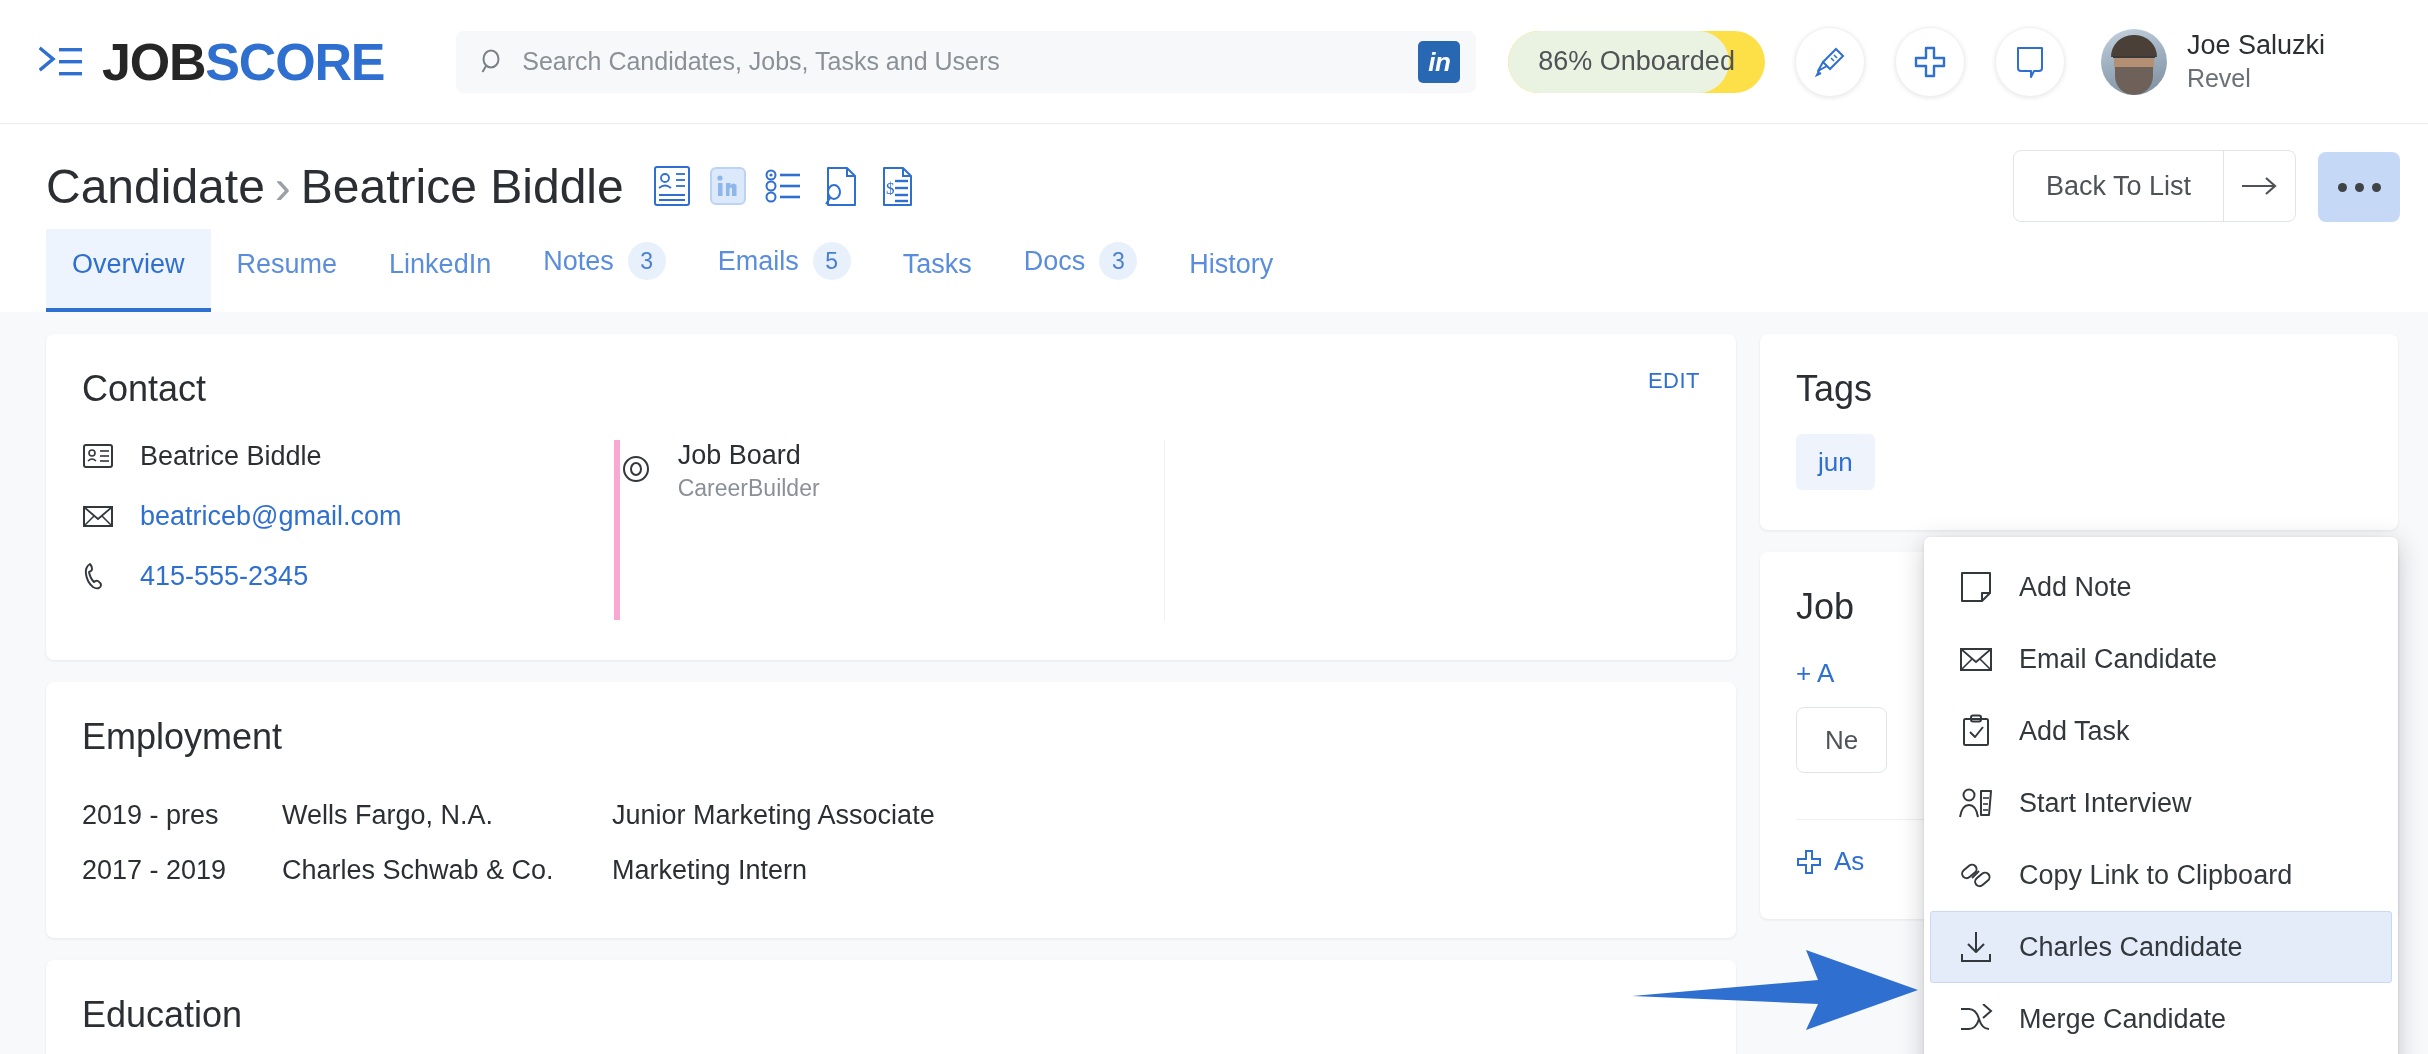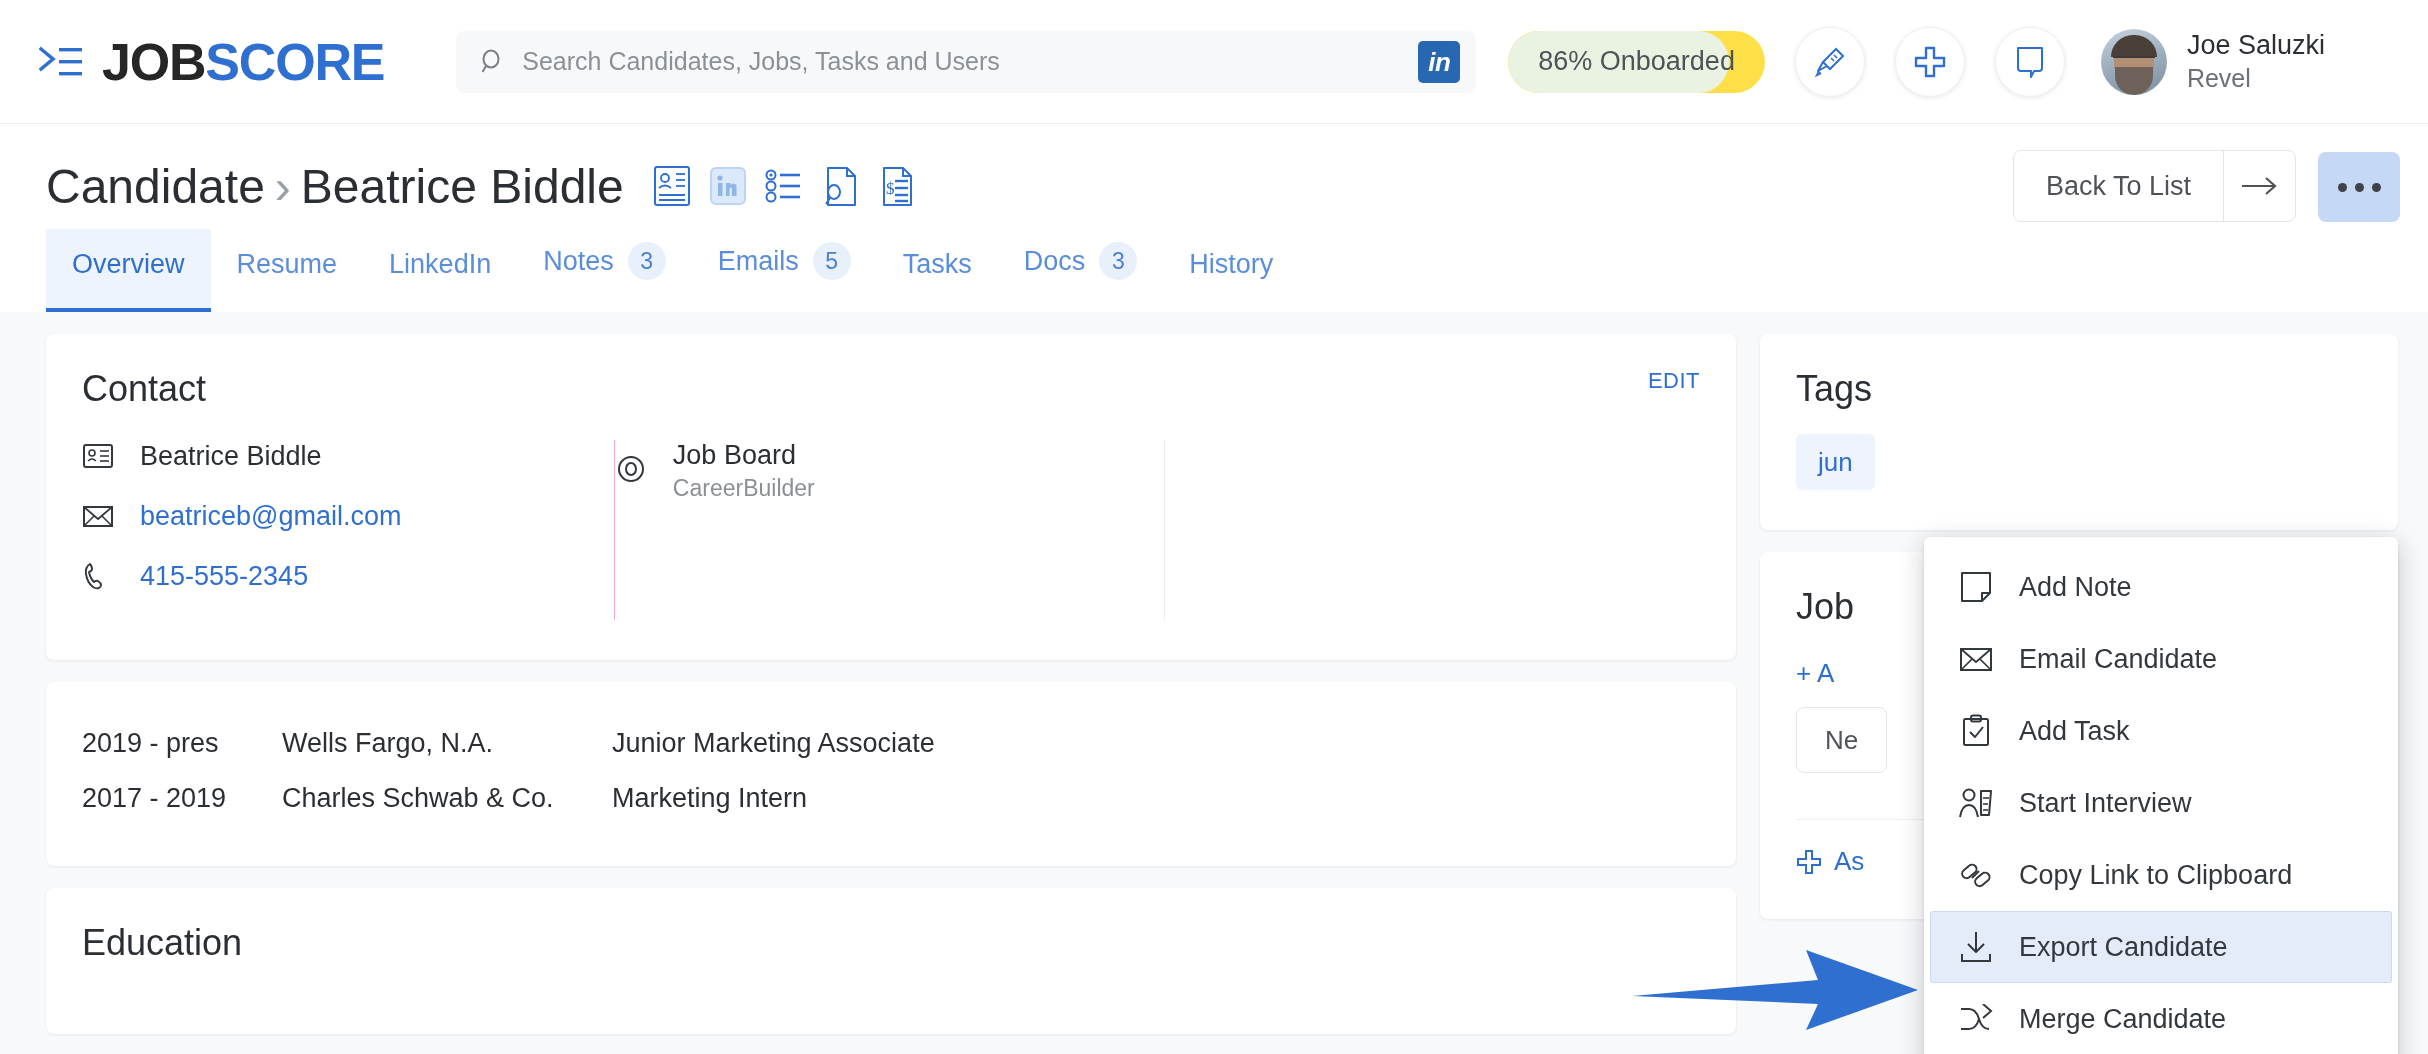--- a/index.html
+++ b/index.html
@@ -127,21 +127,21 @@
     background:#fff; border-radius: 8px;
     box-shadow: 0 1px 3px rgba(16,24,40,.08);
     margin-bottom: 22px; padding: 34px 36px 40px 36px;
   }
   .card h3 { font-size: 36px; font-weight: 400; color:#2b2f33; margin-bottom: 30px; }
   .card-head { display:flex; align-items:flex-start; }
   .edit-link { margin-left:auto; font-size:22px; color:#2f6fd0; letter-spacing:.5px; cursor:pointer; }
 
   .contact-body { display:flex; }
   .contact-col { width: 580px; padding-right: 30px; }
-  .contact-col.mid { border-left: 1px solid #f9a8d4; width: 600px; }
+  .contact-col.mid { border-left: 6px solid #f9a8d4; width: 600px; }
   .contact-col.right { border-left: 1px solid #edeff1; padding-left: 46px; flex:1 1 auto; }
   .c-row { display:flex; align-items:center; gap: 26px; margin-bottom: 28px; }
   .c-row .ic { width: 32px; height: 32px; flex:0 0 auto; }
   .c-row .txt { font-size: 27px; color:#2b2f33; }
   .c-row .txt.link { color:#2f6fd0; cursor:pointer; }
   .src-name { font-size: 27px; color:#2b2f33; }
   .src-sub { font-size: 23px; color:#8a9097; margin-top: 4px; }
 
   table.plain { border-collapse: collapse; width: 100%; }
   table.plain td { font-size: 27px; color:#2b2f33; padding: 12px 0; vertical-align: top; }
@@ -413,20 +413,21 @@
               <span class="src-name">Job Board</span>
               <div class="src-sub">CareerBuilder</div>
             </span>
           </div>
         </div>
         <div class="contact-col right"></div>
       </div>
     </div>
 
     <div class="card">
+      <h3>Employment</h3>
       <table class="plain">
         <tbody>
             <tr>
           <td class="c1">2019 - pres</td>
           <td class="c2">Wells Fargo, N.A.</td>
           <td>Junior Marketing Associate</td>
         </tr>
         <tr>
           <td class="c1">2017 - 2019</td>
           <td class="c2">Charles Schwab &amp; Co.</td>
@@ -522,21 +523,21 @@
     </div>
 
     <div class="menu-item hl">
       <span class="mi">
         <svg width="34" height="34" viewBox="0 0 34 34">
           <line x1="17" y1="2" x2="17" y2="21" stroke="#33383d" stroke-width="2"></line>
           <path d="M9 14 l8 8 8 -8" fill="none" stroke="#33383d" stroke-width="2" stroke-linejoin="round"></path>
           <path d="M3 24 v7 h28 v-7" fill="none" stroke="#33383d" stroke-width="2"></path>
         </svg>
       </span>
-      <span>Export Candidate</span>
+      <span>Charles Candidate</span>
     </div>
 
     <div class="menu-item">
       <span class="mi">
         <svg width="36" height="30" viewBox="0 0 36 30">
           <path d="M3 5 h8 q7 0 10 10 q3 10 10 10" fill="none" stroke="#33383d" stroke-width="2"></path>
           <path d="M3 25 h8 q7 0 10 -10" fill="none" stroke="#33383d" stroke-width="2"></path>
           <path d="M25 18 l8 7 -8 7" fill="none" stroke="#33383d" stroke-width="2" transform="translate(0,-18)"></path>
         </svg>
       </span>

